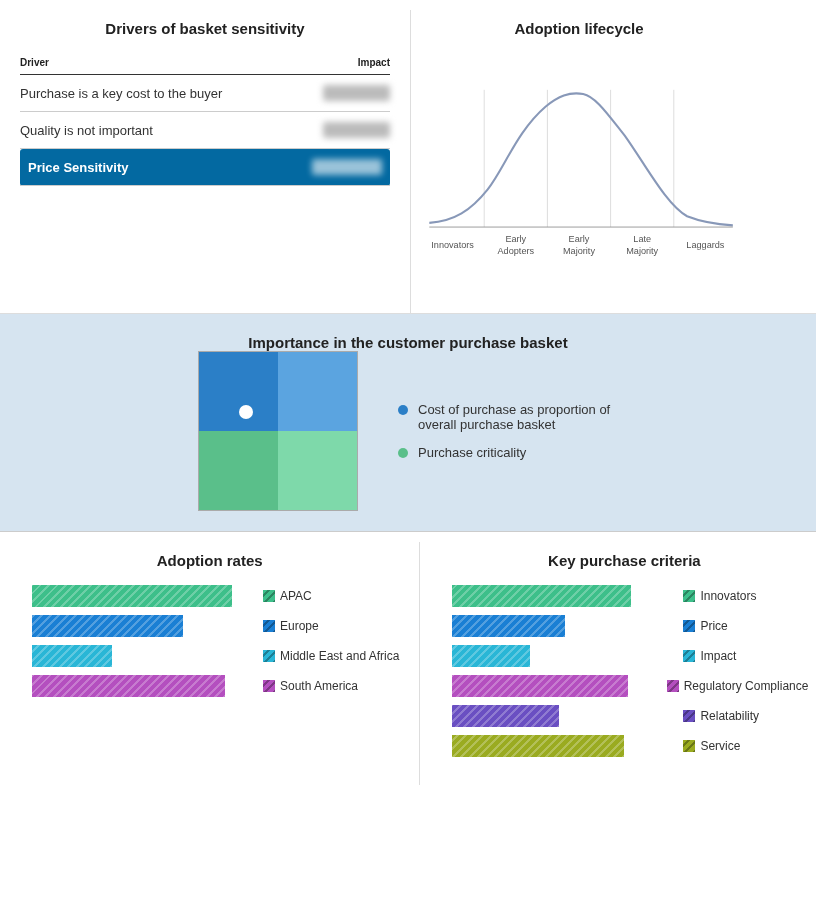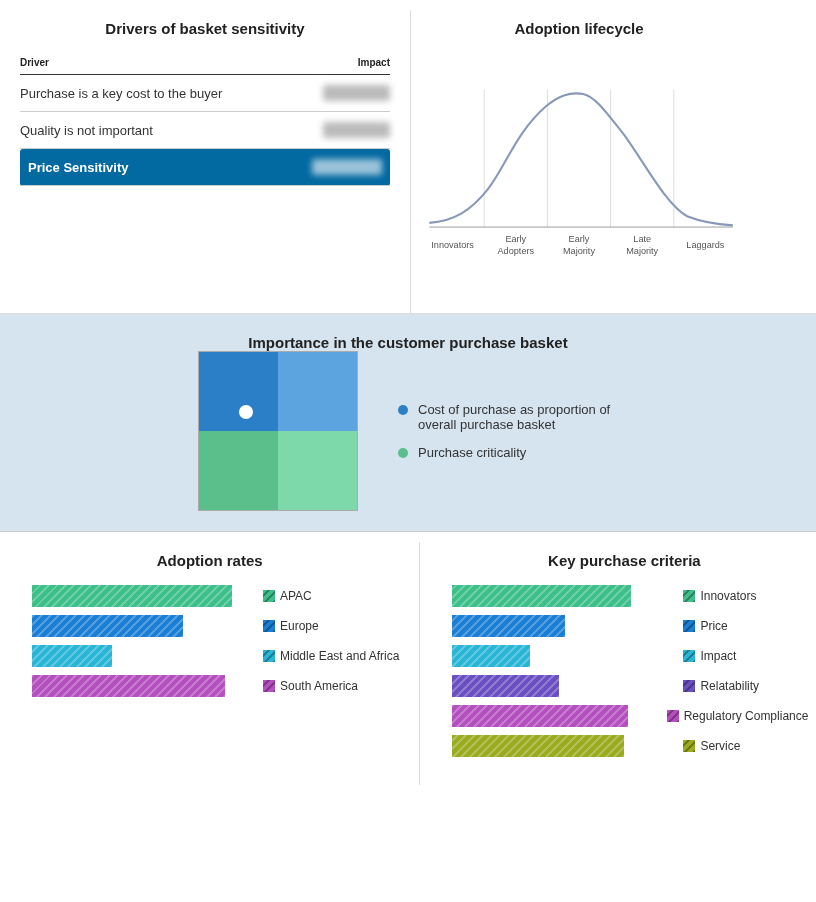--- a/index.html
+++ b/index.html
@@ -389,42 +389,42 @@
           <div class="bar-hatch"></div>
         </div>
       </div>
       <div class="bar-label">
         <span class="bar-legend-swatch" style="background-color:#29b6d6;"></span>
         <span>Impact</span>
       </div>
     </div>
         <div class="bar-row">
       <div class="bar-wrapper">
+        <div class="bar" style="width:176px; background:#b44fbf;">
+          <div class="bar-hatch"></div>
+        </div>
+      </div>
+      <div class="bar-label">
+        <span class="bar-legend-swatch" style="background-color:#b44fbf;"></span>
+        <span>Regulatory Compliance</span>
+      </div>
+    </div>
+        <div class="bar-row">
+      <div class="bar-wrapper">
         <div class="bar" style="width:107px; background:#6a4fc2;">
           <div class="bar-hatch"></div>
         </div>
       </div>
       <div class="bar-label">
         <span class="bar-legend-swatch" style="background-color:#6a4fc2;"></span>
         <span>Relatability</span>
       </div>
     </div>
         <div class="bar-row">
       <div class="bar-wrapper">
-        <div class="bar" style="width:176px; background:#b44fbf;">
-          <div class="bar-hatch"></div>
-        </div>
-      </div>
-      <div class="bar-label">
-        <span class="bar-legend-swatch" style="background-color:#b44fbf;"></span>
-        <span>Regulatory Compliance</span>
-      </div>
-    </div>
-        <div class="bar-row">
-      <div class="bar-wrapper">
         <div class="bar" style="width:172px; background:#9aab20;">
           <div class="bar-hatch"></div>
         </div>
       </div>
       <div class="bar-label">
         <span class="bar-legend-swatch" style="background-color:#9aab20;"></span>
         <span>Service</span>
       </div>
     </div>
       </div>

